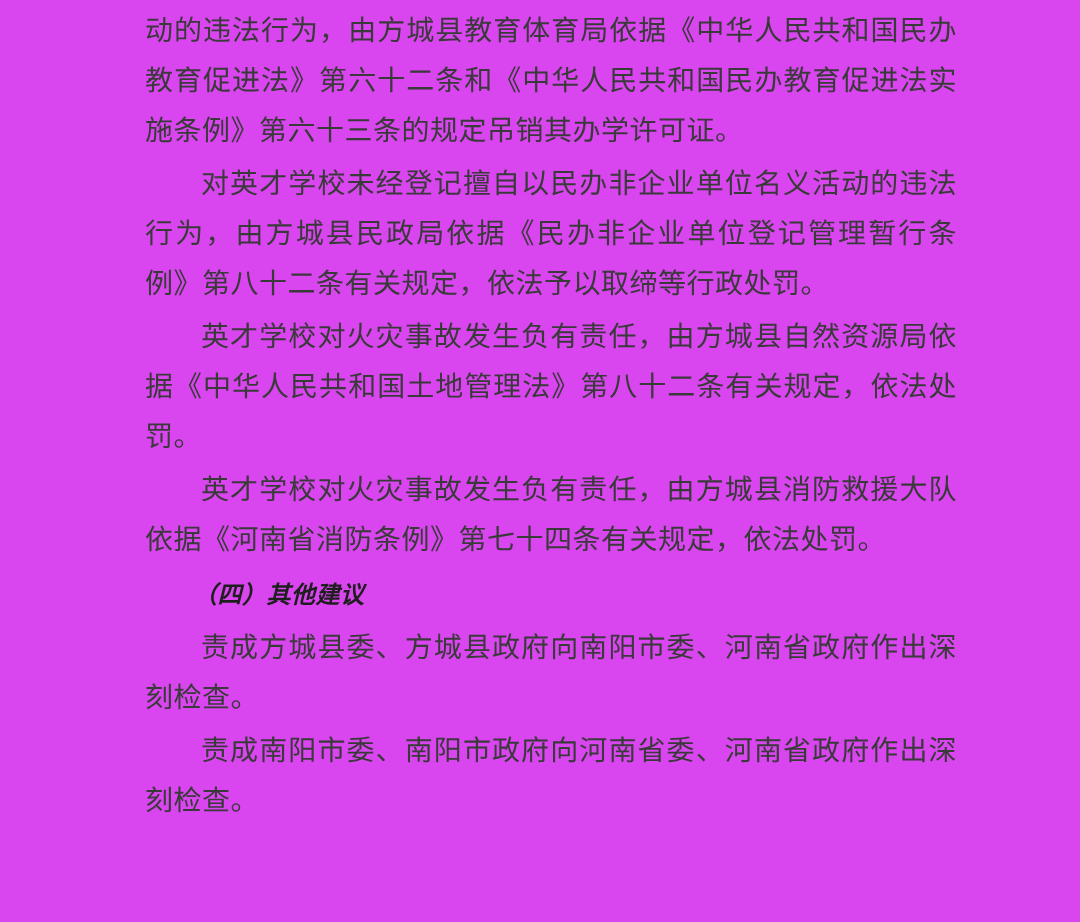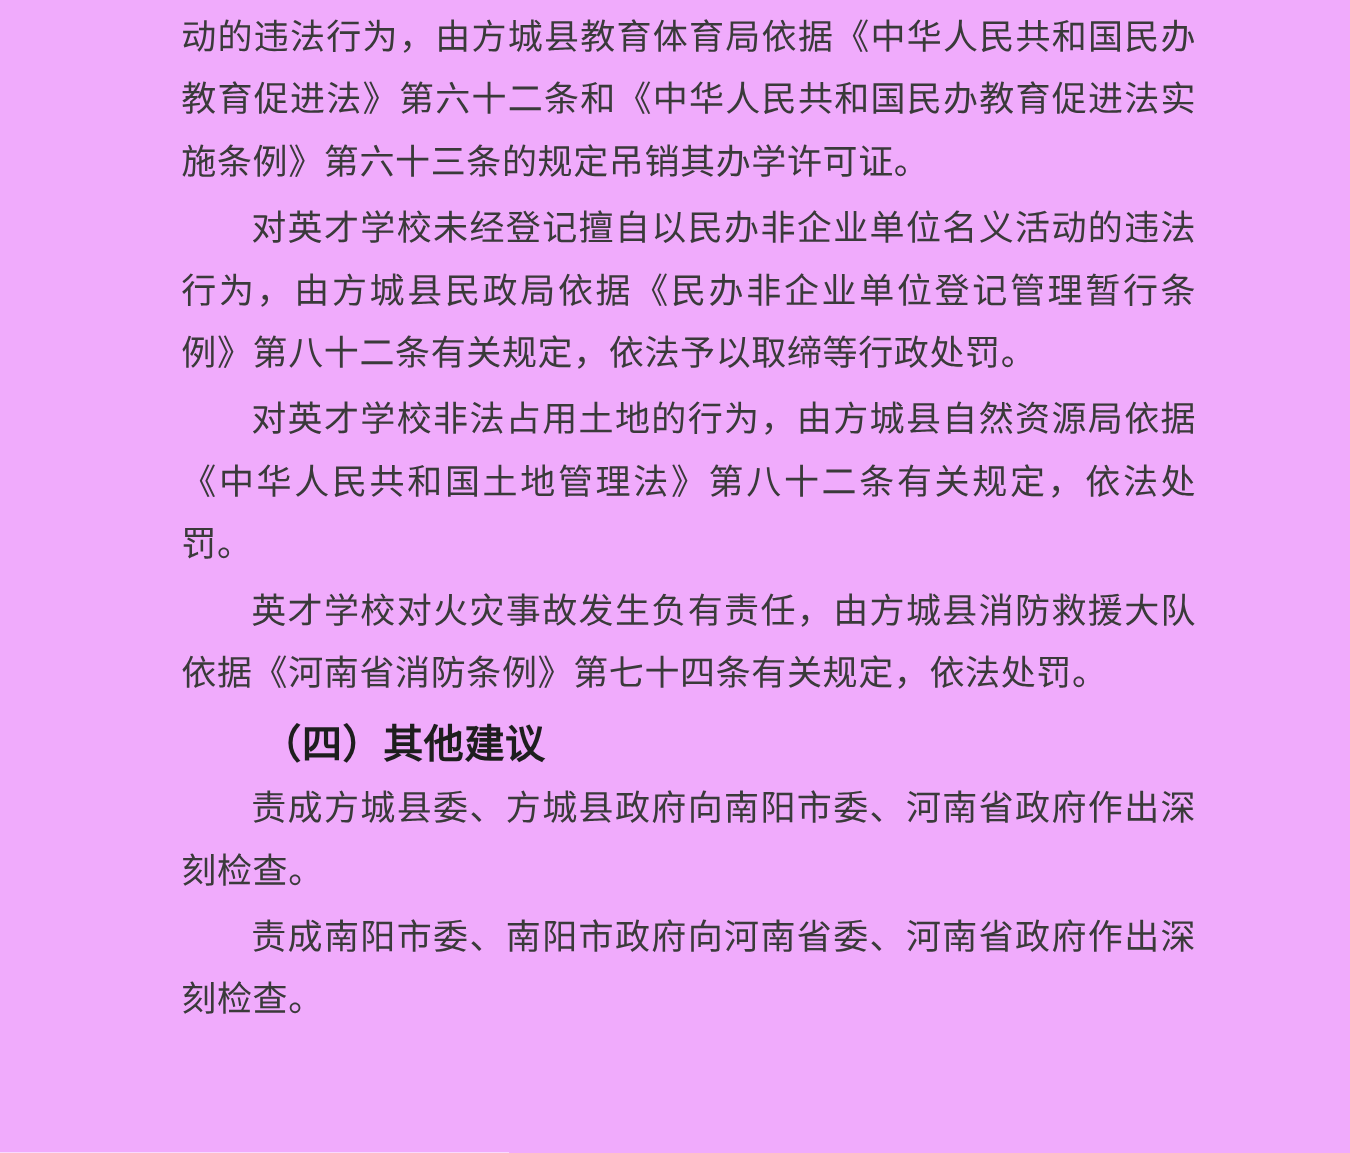--- a/index.html
+++ b/index.html
@@ -4,21 +4,21 @@
 <style>
   html, body {
     margin: 0;
     padding: 0;
     background: #ffffff;
   }
   .page {
     position: relative;
     width: 1080px;
     height: 922px;
-    background: #f0abfc;
+    background: #d946ef;
     overflow: hidden;
     font-family: "Liberation Serif", "DejaVu Serif", serif;
     color: #3a3a3a;
   }
   .content {
     position: absolute;
     left: 145px;
     top: 6px;
     width: 812px;
   }
@@ -31,35 +31,36 @@
     text-justify: inter-character;
     text-indent: 2em;
     font-weight: 400;
   }
   .para.continuation {
     margin-top: 0;
     text-indent: 0;
   }
   .heading {
     margin: 5px 0 0 0;
-    font-size: 32px;
+    font-size: 24px;
     line-height: 50px;
     letter-spacing: 0.5px;
     text-indent: 2em;
     font-weight: 700;
     color: #1e1e1e;
     font-family: "Liberation Sans", "DejaVu Sans", sans-serif;
+    font-style: italic;
   }
 </style>
 </head>
 <body>
 
 <div class="page">
   <div class="content">
     <p class="para continuation">动的违法行为，由方城县教育体育局依据《中华人民共和国民办教育促进法》第六十二条和《中华人民共和国民办教育促进法实施条例》第六十三条的规定吊销其办学许可证。</p>
     <p class="para">对英才学校未经登记擅自以民办非企业单位名义活动的违法行为，由方城县民政局依据《民办非企业单位登记管理暂行条例》第八十二条有关规定，依法予以取缔等行政处罚。</p>
-    <p class="para">对英才学校非法占用土地的行为，由方城县自然资源局依据《中华人民共和国土地管理法》第八十二条有关规定，依法处罚。</p>
+    <p class="para">英才学校对火灾事故发生负有责任，由方城县自然资源局依据《中华人民共和国土地管理法》第八十二条有关规定，依法处罚。</p>
     <p class="para">英才学校对火灾事故发生负有责任，由方城县消防救援大队依据《河南省消防条例》第七十四条有关规定，依法处罚。</p>
     <p class="heading">（四）其他建议</p>
     <p class="para">责成方城县委、方城县政府向南阳市委、河南省政府作出深刻检查。</p>
     <p class="para">责成南阳市委、南阳市政府向河南省委、河南省政府作出深刻检查。</p>
   </div>
 </div>
 
 </body></html>

